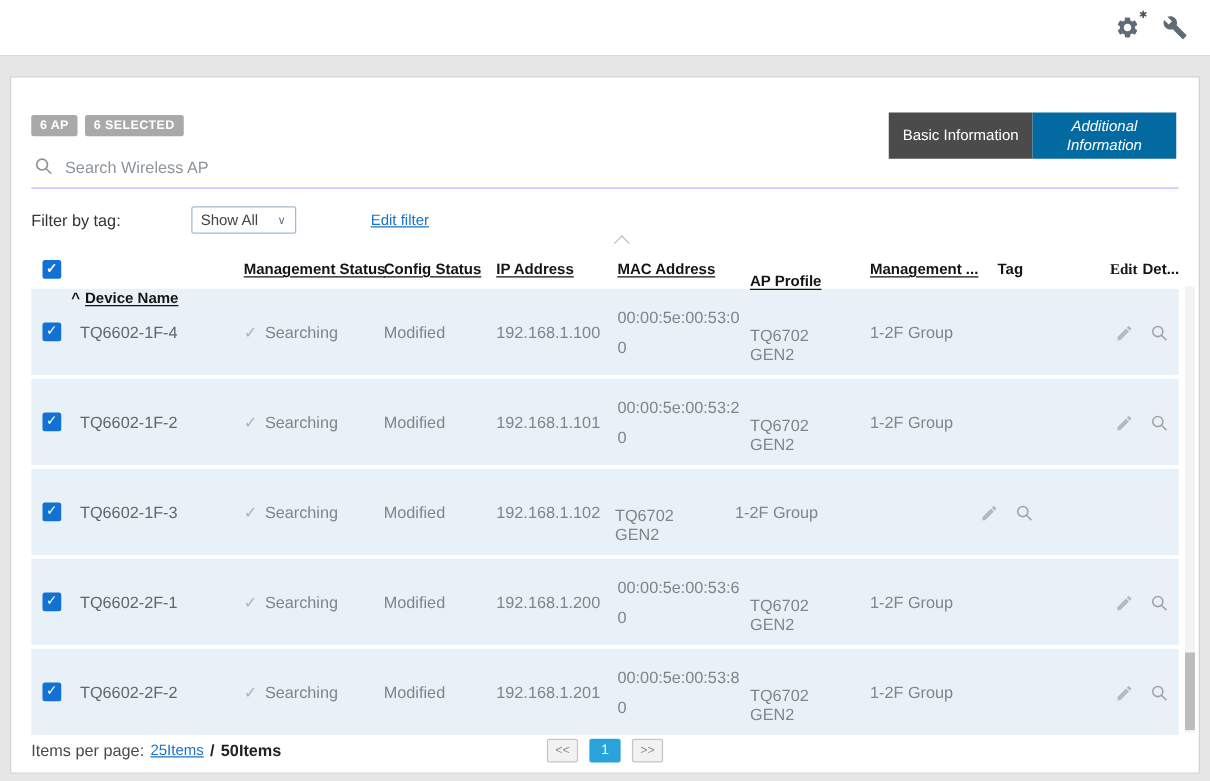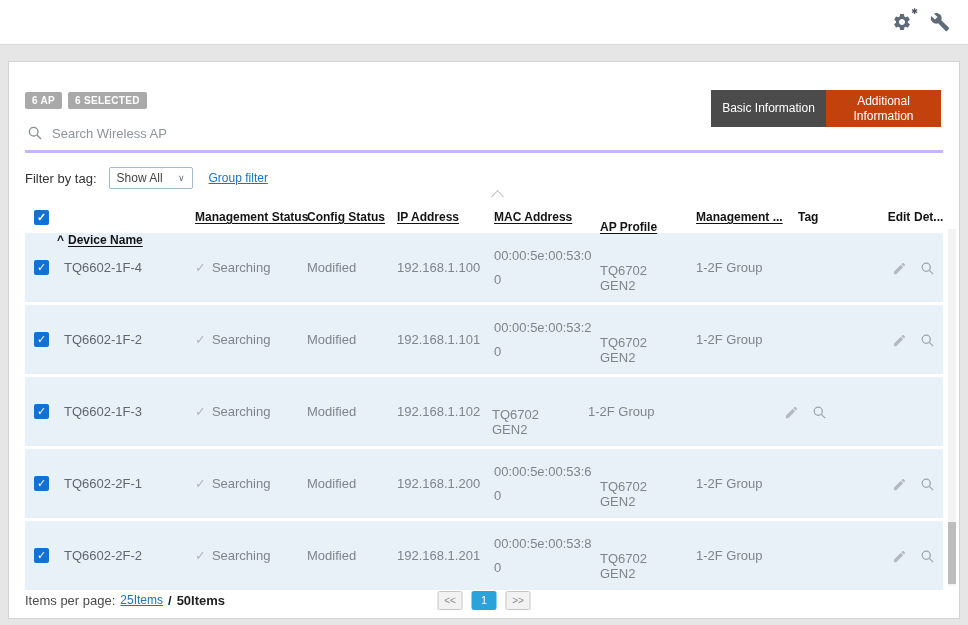--- a/index.html
+++ b/index.html
@@ -37,33 +37,33 @@
     padding: 3px 7px; border-radius: 2px; letter-spacing: .3px;
   }
 
   .tabs { position: absolute; top: 28px; right: 18px; display: flex; }
   .tab {
     width: 115px; height: 37px; color: #fff; font-size: 12px; line-height: 15px;
     display: flex; align-items: center; justify-content: center; text-align: center;
     cursor: pointer; padding: 2px 8px;
   }
   .tab.active { background: #4b4b4b; }
-  .tab.inactive { background: #c2410c; }
+  .tab.inactive { background: #0369a1; font-style: italic; }
 
   .search-row {
     display: flex; align-items: flex-end; gap: 9px; margin-top: 12px;
-    border-bottom: 3px solid #c4b5fd; padding: 4px 2px 9px;
+    border-bottom: 1px solid #c4b5fd; padding: 4px 2px 9px;
   }
   .search-row input {
     border: none; outline: none; flex: 1; font-size: 13px; color: #333;
     font-family: inherit; background: transparent;
   }
   .search-row input::placeholder { color: #8e9499; }
 
-  .filter-row { display: flex; align-items: center; margin-top: 14px; font-size: 13px; color: #333; }
+  .filter-row { display: flex; align-items: center; margin-top: 14px; font-size: 13px; color: #333; gap: 44px; }
   .dropdown {
     display: flex; align-items: center; justify-content: space-between;
     width: 84px; height: 22px; border: 1px solid #a3bccd; border-radius: 2px;
     padding: 0 7px; font-size: 12px; color: #444; cursor: pointer; margin-left: 12px;
   }
   .dropdown .chev { font-size: 9px; color: #5b7183; }
   .clear-filter { color: #1a73c4; text-decoration: underline; font-size: 12px; cursor: pointer; margin-left: 16px; }
 
   
   .table-wrap { margin-top: 12px; position: relative; }
@@ -83,21 +83,21 @@
   .c-check   { width: 30px;  padding-left: 9px; }
   .c-device  { width: 140px; padding-left: 9px; }
   .thead .c-device { padding-left: 2px; margin-top: 45px; }
   .c-mgmt    { width: 108px; }
   .c-config  { width: 88px;  padding-left: 4px; }
   .c-ip      { width: 95px;  padding-left: 6px; }
   .c-mac     { width: 108px; padding-left: 8px; word-break: break-all; line-height: 24px; }
   .c-profile { width: 90px;  padding-left: 6px; margin-top: 20px; }
   .c-group   { width: 96px;  padding-left: 12px; }
   .c-tag     { width: 104px; padding-left: 18px; }
-  .c-edit    { width: 30px;  text-align: center; }
+  .c-edit    { width: 30px;  text-align: center; font-family: Liberation Serif, serif; }
   .c-det     { width: 27px;  text-align: center; }
 
   .trow {
     display: flex; align-items: center; height: 69px; background: #e9f1f8;
     margin-bottom: 3px; font-size: 13px; color: #7e858b;
   }
   .trow .c-device { color: #5f666c; }
   .status-check { color: #b0b7bc; font-size: 13px; margin-right: 6px; }
 
   .checkbox {
@@ -166,21 +166,21 @@
       </span>
       <input type="text" placeholder="Search Wireless AP" style="">
     </div>
 
     <div class="filter-row">
       <span>Filter by tag:</span>
       <div class="dropdown">
         <span>Show All</span>
         <span class="chev">∨</span>
       </div>
-      <a class="clear-filter">Group filter</a>
+      <a class="clear-filter">Edit filter</a>
     </div>
 
     <div class="table-wrap">
       <div class="thead">
         <span class="header-caret"></span>
         <div class="cell c-check">
             <span class="checkbox"></span>
           </div>
         <div class="cell c-device">
           <span class="sort-caret">^</span><span class="hlabel">Device Name</span>

